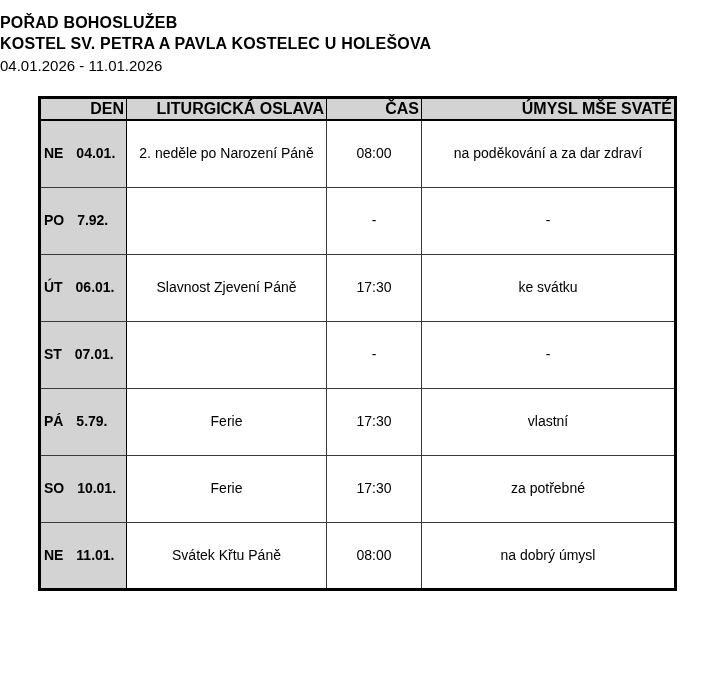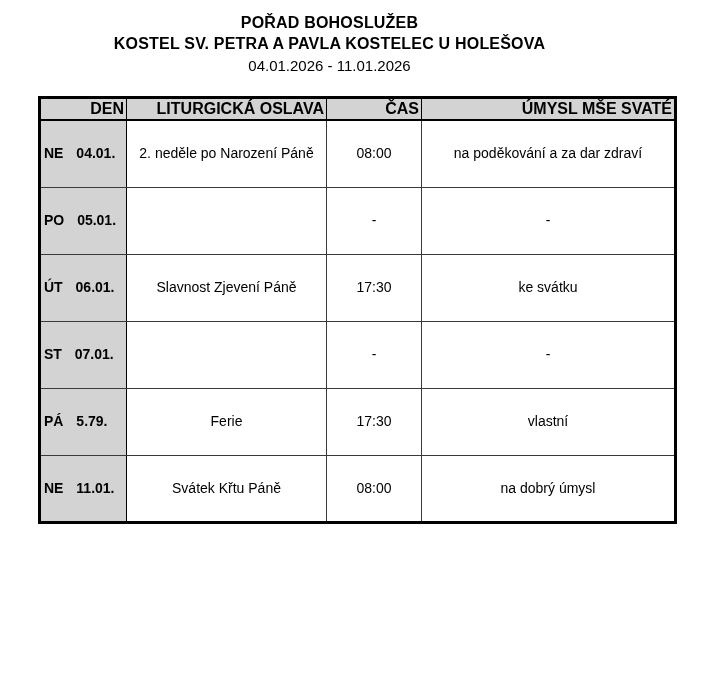--- a/index.html
+++ b/index.html
@@ -20,21 +20,20 @@
     background: #ffffff;
     font-family: "Liberation Sans", sans-serif;
     color: var(--text-color);
     overflow: hidden;
   }
   .titles {
     position: absolute;
     top: 12px;
     left: 0;
     width: 659px;
-    text-align: center;
   }
   .title-line {
     font-size: 16px;
     font-weight: bold;
     line-height: 21px;
     letter-spacing: 0.2px;
   }
   .date-line {
     font-size: 15px;
     font-weight: normal;
@@ -119,21 +118,21 @@
           <span class="dow">NE</span>
           <span class="ddate">04.01.</span>
         </td>
         <td>2. neděle po Narození Páně</td>
         <td>08:00</td>
         <td>na poděkování a za dar zdraví</td>
       </tr>
       <tr>
         <td class="day">
           <span class="dow">PO</span>
-          <span class="ddate">05.01.</span>
+          <span class="ddate">7.92.</span>
         </td>
         <td></td>
         <td>-</td>
         <td>-</td>
       </tr>
       <tr>
         <td class="day">
           <span class="dow">ÚT</span>
           <span class="ddate">06.01.</span>
         </td>
@@ -154,20 +153,29 @@
         <td class="day">
           <span class="dow">PÁ</span>
           <span class="ddate">5.79.</span>
         </td>
         <td>Ferie</td>
         <td>17:30</td>
         <td>vlastní</td>
       </tr>
       <tr>
         <td class="day">
+          <span class="dow">SO</span>
+          <span class="ddate">10.01.</span>
+        </td>
+        <td>Ferie</td>
+        <td>17:30</td>
+        <td>za potřebné</td>
+      </tr>
+      <tr>
+        <td class="day">
           <span class="dow">NE</span>
           <span class="ddate">11.01.</span>
         </td>
         <td>Svátek Křtu Páně</td>
         <td>08:00</td>
         <td>na dobrý úmysl</td>
       </tr>
     </tbody>
   </table>
 

